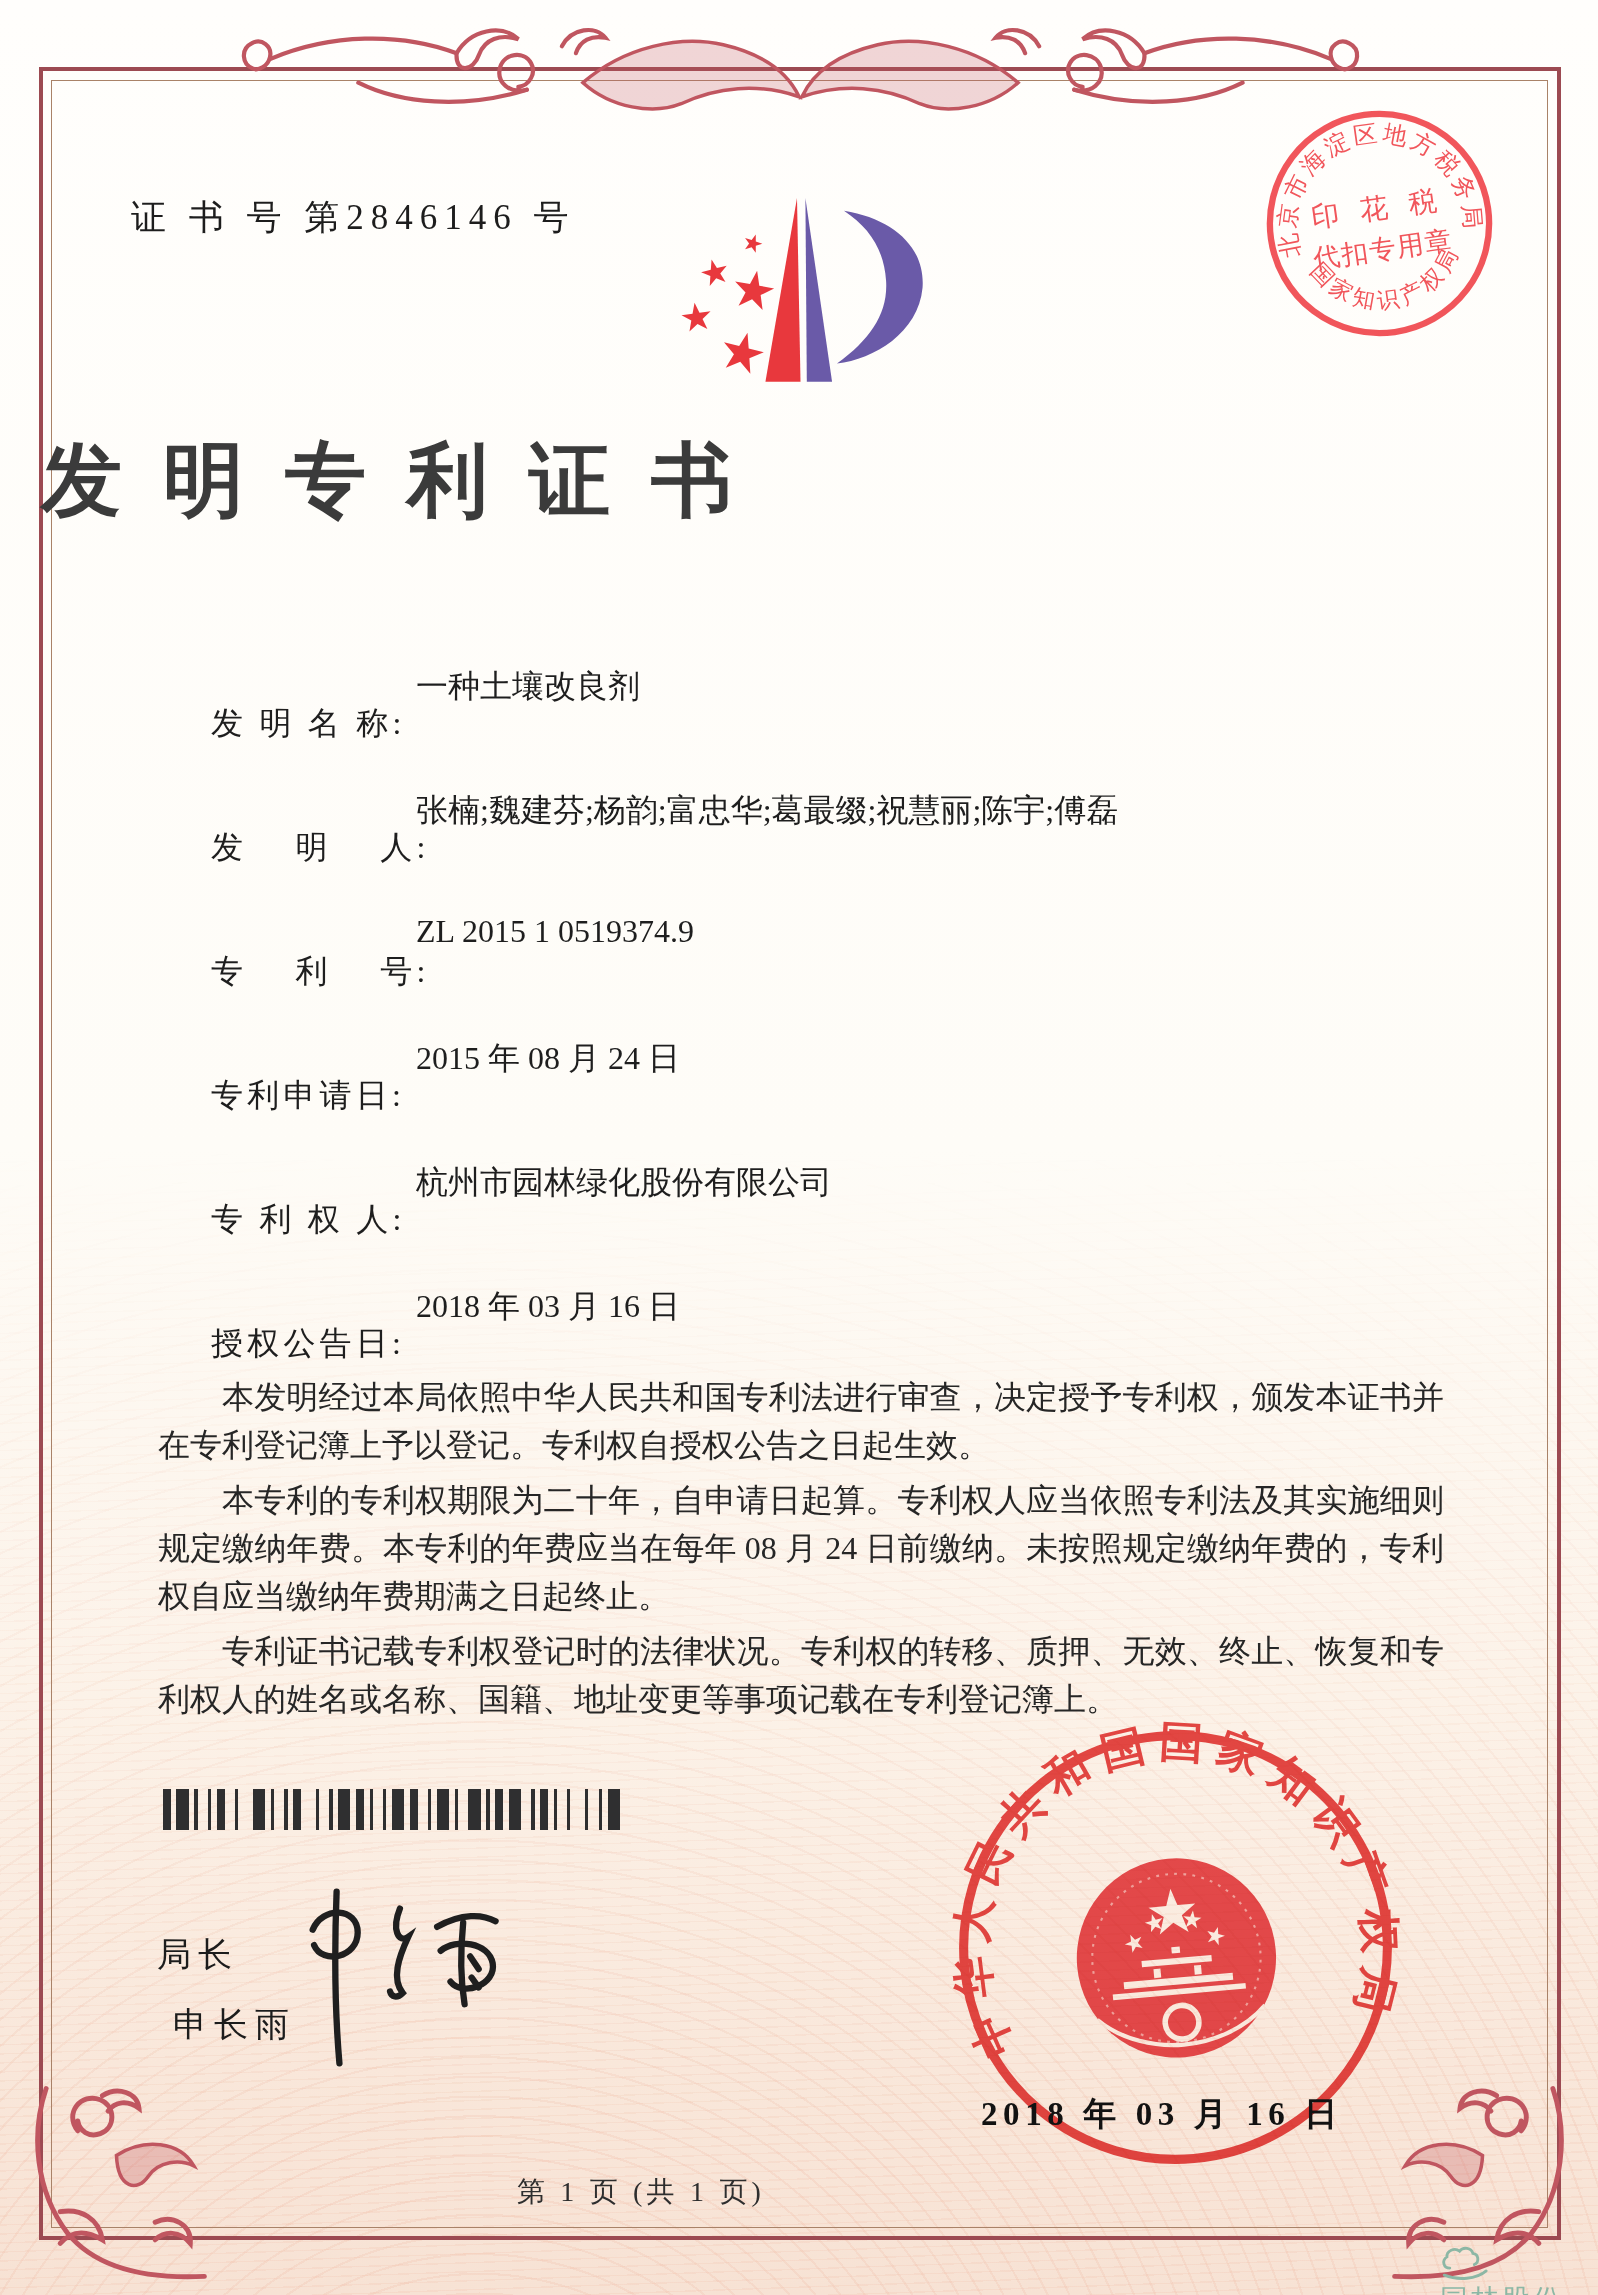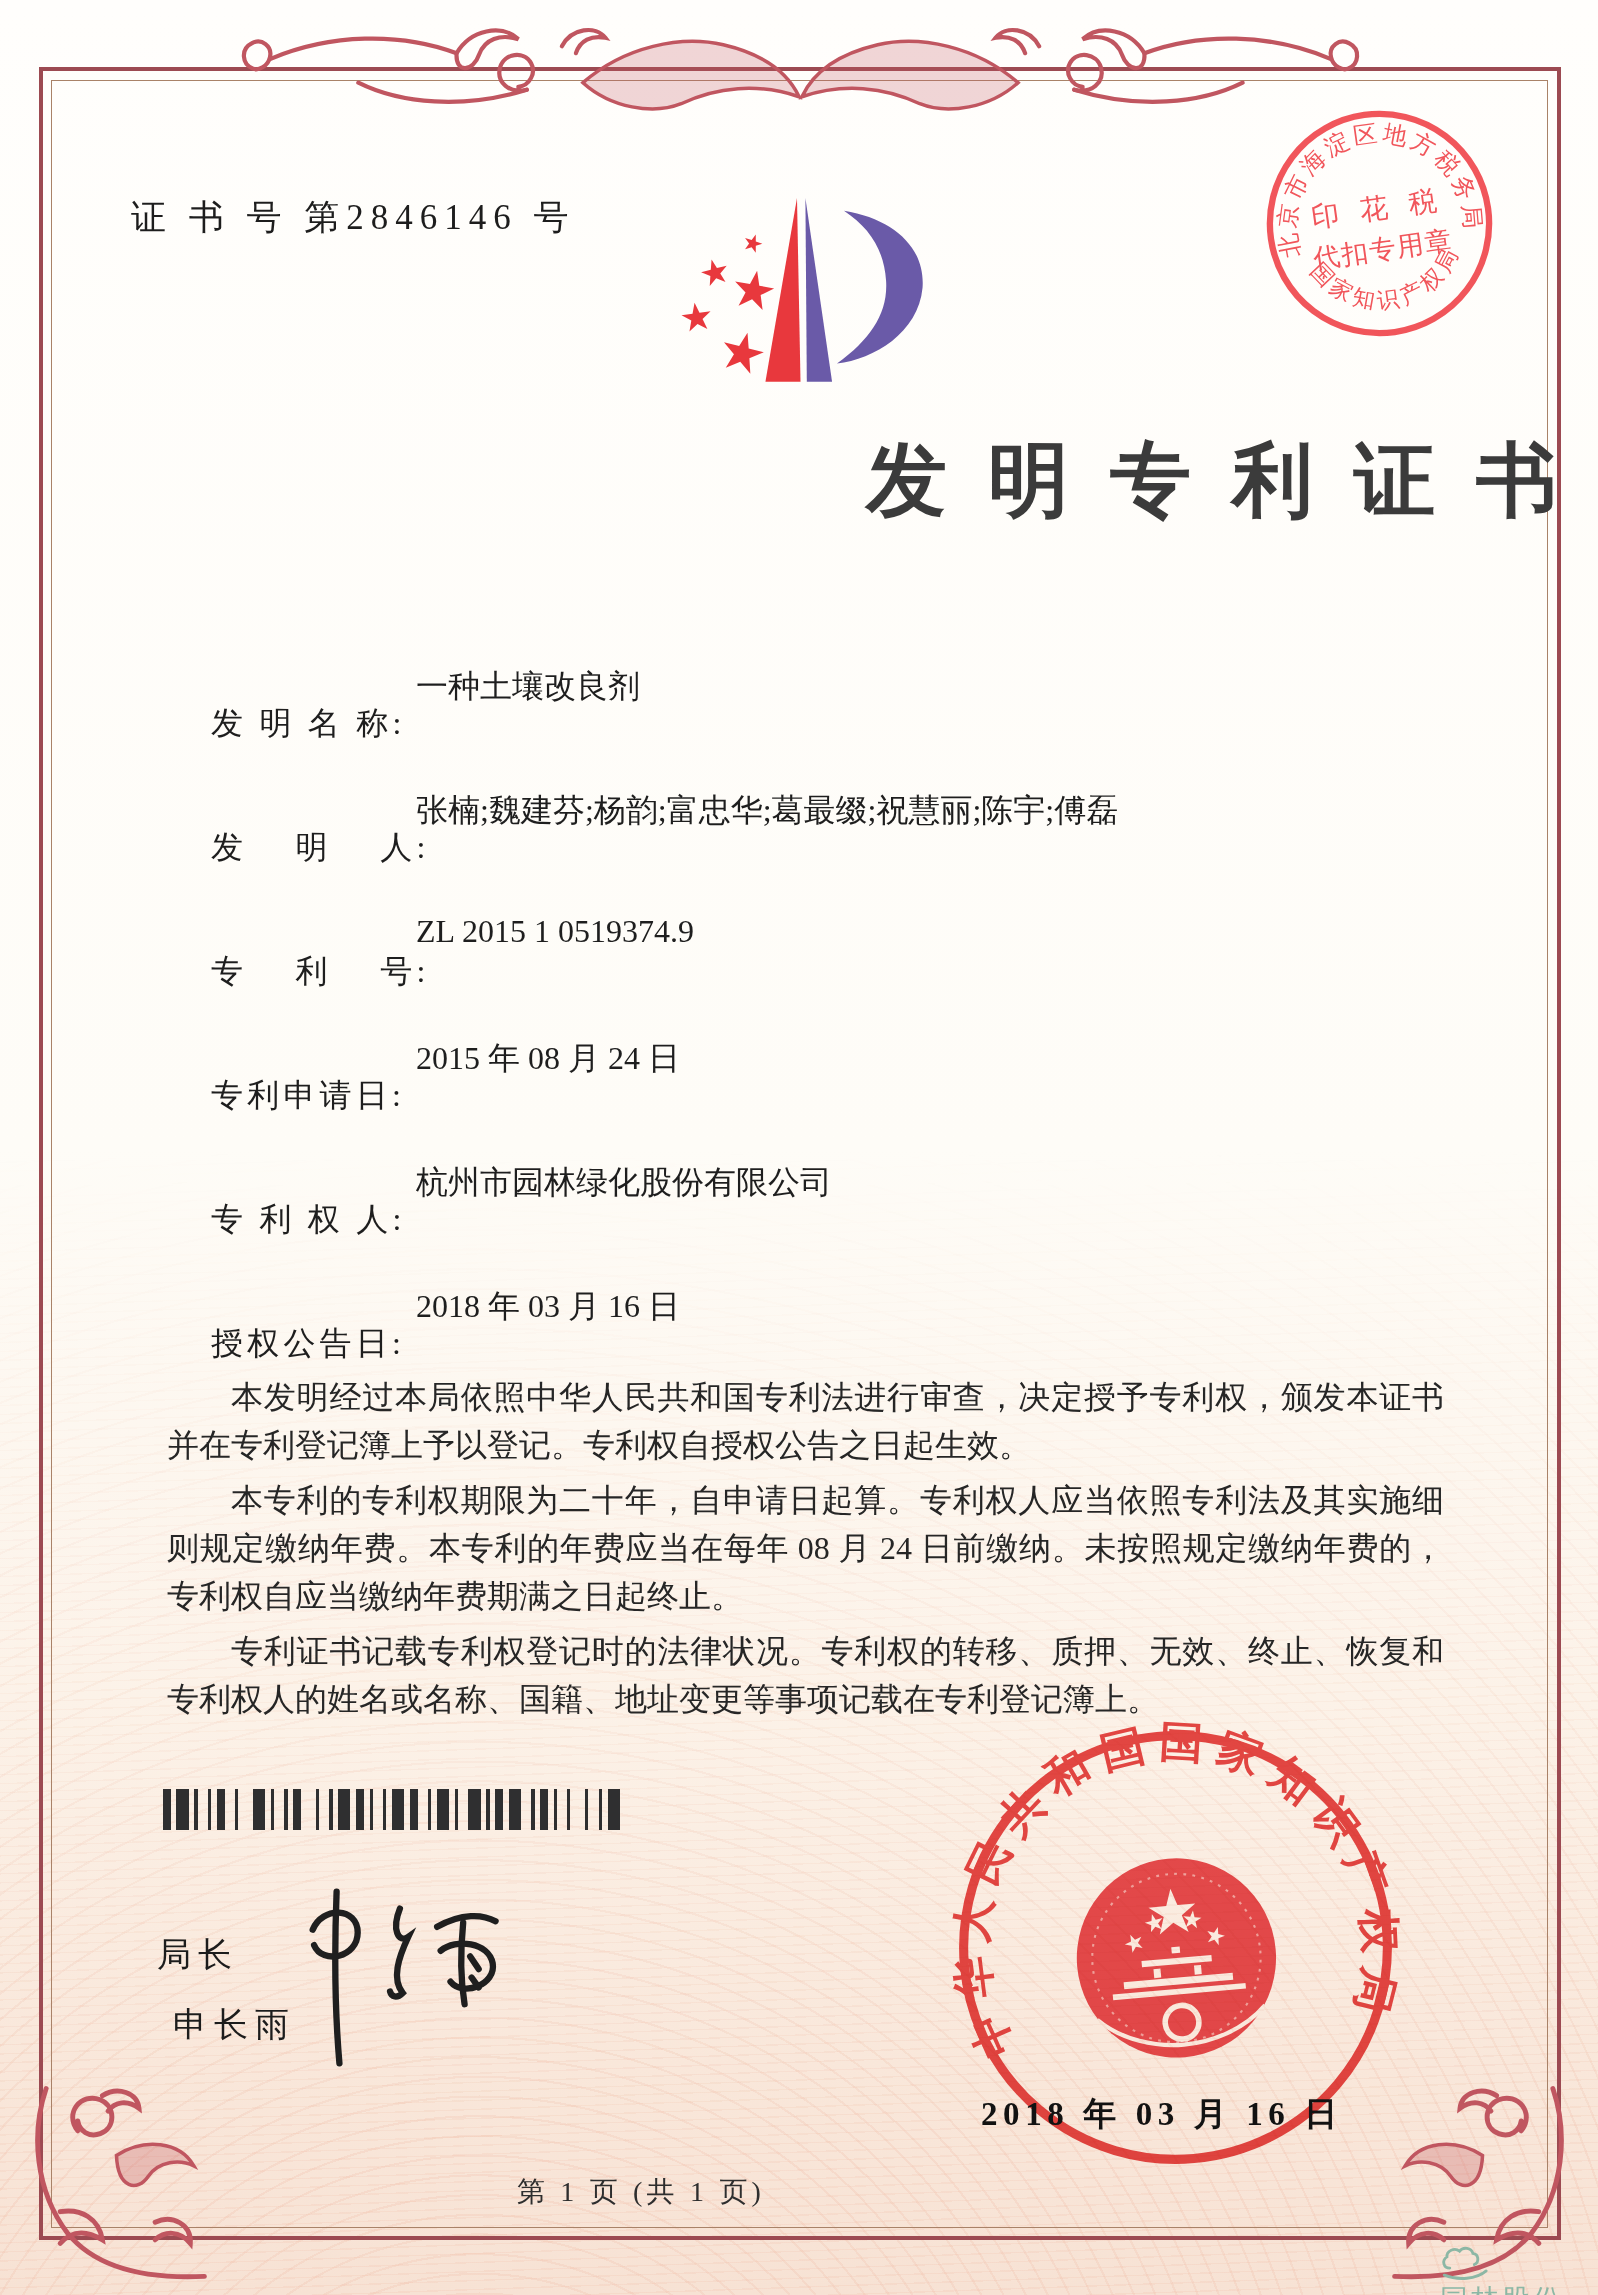--- a/index.html
+++ b/index.html
@@ -10,29 +10,29 @@
   
   .texture{position:absolute;inset:0;pointer-events:none;
     background:
       repeating-radial-gradient(circle at 30% 112%, rgba(234,158,132,.14) 0 2.1px, rgba(0,0,0,0) 2.1px 19.7px),
       repeating-linear-gradient(178deg, rgba(236,168,140,.13) 0 1.4px, rgba(0,0,0,0) 1.4px 9px);
     -webkit-mask-image:linear-gradient(180deg,rgba(0,0,0,0) 0 50%,rgba(0,0,0,.55) 72%,#000 94%);
     mask-image:linear-gradient(180deg,rgba(0,0,0,0) 0 50%,rgba(0,0,0,.55) 72%,#000 94%);}
   .frame-outer{position:absolute;left:39px;top:67px;right:37px;bottom:55px;border:4.2px solid #9c4a52;}
   .frame-inner{position:absolute;left:51px;top:80px;right:50px;bottom:67px;border:1.4px solid #a98268;}
   .cert-no{left:131px;top:194px;font-size:35px;letter-spacing:7px;color:#1d1d1d;white-space:pre;}
-  .title{left:0;top:427px;width:1598px;text-align:right;font-size:81px;font-weight:bold;
+  .title{left:0;top:427px;width:1598px;text-align:left;font-size:81px;font-weight:bold;
     letter-spacing:41px;padding-left:41px;box-sizing:border-box;color:#3b3b3b;}
   .fields{left:163px;top:665px;font-size:32px;color:#1e1e1e;}
   .frow{position:relative;height:32px;margin-bottom:92px;white-space:pre;}
   .flabel{letter-spacing:4.2px;text-align:right;}
   .fvalue{position:absolute;left:253px;top:0;white-space:pre;}
   .bodytext{left:158px;top:1373px;width:1286px;font-size:32px;line-height:48px;
     text-align:justify;color:#262626;}
-  .bodytext p{margin:0 0 7px 9px;text-indent:2em;}
+  .bodytext p{margin:0 0 7px 0;text-indent:2em;}
   .signer{font-size:34px;color:#1c1c1c;letter-spacing:7px;}
   .seal-date{left:981px;top:2092px;font-size:33px;letter-spacing:5.6px;color:#121212;
     font-weight:600;z-index:6;white-space:pre;}
   .footer{left:0;top:2173px;width:1282px;text-align:center;font-size:28px;
     letter-spacing:4.2px;color:#2e2e2e;white-space:pre;}
   .wm{left:1440px;top:2244px;width:154px;color:#8cb7a5;z-index:3;}
   .wm-name{font-size:28px;letter-spacing:2.8px;color:#8cb7a5;display:inline-block;vertical-align:middle;}
   .seal-wrap{left:944px;top:1716px;z-index:4;mix-blend-mode:multiply;opacity:.95;}
   .stamp-wrap{left:1246px;top:90px;z-index:4;mix-blend-mode:multiply;opacity:.92;}
   svg{display:block;}

